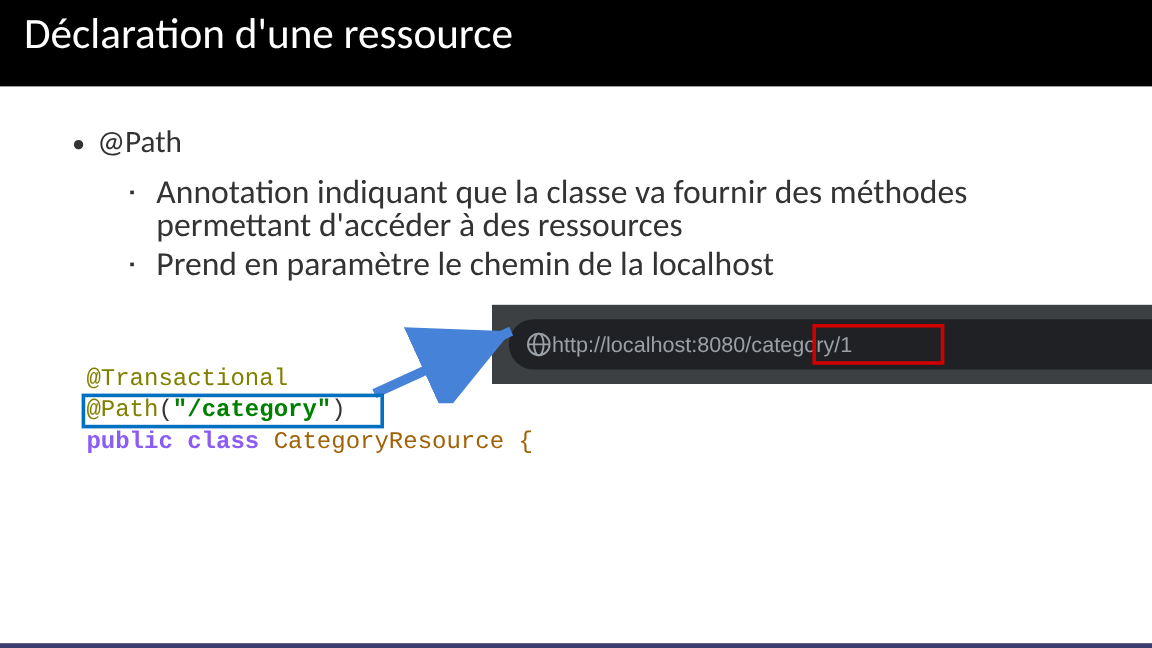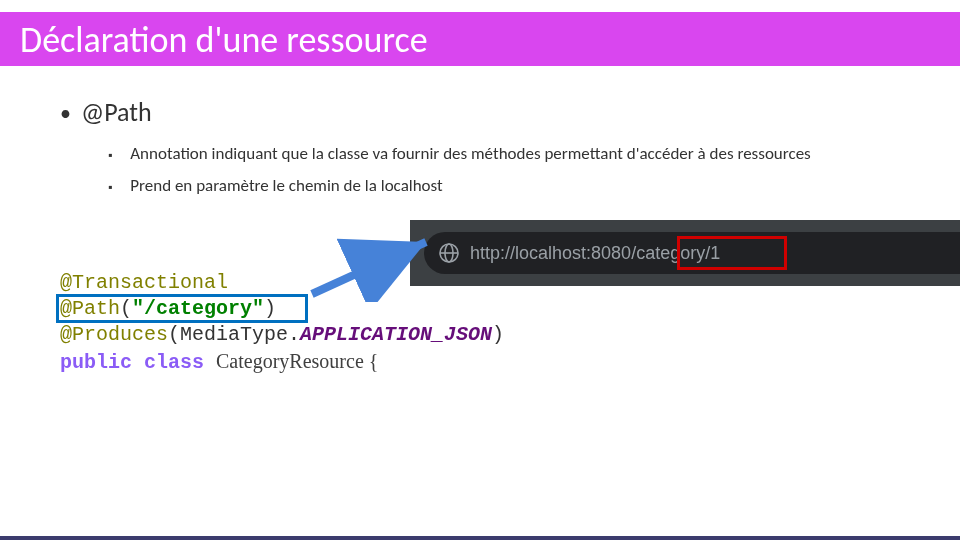--- a/index.html
+++ b/index.html
@@ -5,23 +5,22 @@
   * { box-sizing: border-box; margin: 0; padding: 0; }
   body {
     width: 960px;
     height: 540px;
     background: #ffffff;
     font-family: "Segoe UI", Calibri, Arial, sans-serif;
     position: relative;
     overflow: hidden;
   }
   .title-bar {
-    background: #d946ef;
-    padding: 6px 20px 4px 20px;
-    margin-top: 12px;
+    background: #000000;
+    padding: 6px 20px 22px 20px;
   }
   .title-text {
     color: #ffffff;
     font-size: 36px;
     font-weight: 300;
   }
   .content {
     padding: 30px 60px 0 60px;
   }
   .bullet-row {
@@ -48,21 +47,21 @@
     margin-bottom: 4px;
   }
   .sub-square {
     color: #333;
     font-size: 12px;
     margin-right: 18px;
     margin-top: 8px;
   }
   .sub-text {
     color: #333;
-    font-size: 17px;
+    font-size: 28px;
     line-height: 28px;
   }
   .diagram {
     position: relative;
     margin-top: 20px;
     height: 200px;
   }
 
   
   .url-bar {
@@ -82,52 +81,52 @@
     background: #202124;
     border-radius: 21px 0 0 21px;
     display: flex;
     align-items: center;
     padding-left: 14px;
   }
   .globe-icon svg { display: block; }
   .url-text {
     color: #9aa0a6;
     font-size: 18px;
-    margin-left: 10px;
+    margin-left: 0;
     font-family: Arial, sans-serif;
   }
   .url-highlight {
     border: 3px solid #d00000;
     position: absolute;
     left: 267px;
     top: 16px;
     width: 110px;
     height: 34px;
     pointer-events: none;
   }
   .url-tail {
     color: #9aa0a6;
     font-size: 18px;
     font-family: Arial, sans-serif;
   }
 
   .code-block {
     position: absolute;
-    left: 0;
+    left: 12px;
     top: 50px;
     font-family: "Consolas", "Courier New", monospace;
     font-size: 20px;
     line-height: 26px;
     color: #333;
   }
   .code-line { white-space: pre; }
   .anno { color: #808000; }
   .string { color: #008000; font-weight: bold; }
   .keyword { color: #8b5cf6; font-weight: bold; }
-  .type { color: #404040; font-family: Liberation Serif, serif; }
+  .type { color: #a16207; }
   .ital { font-style: italic; }
   .path-box {
     border: 3px solid #0070c0;
     position: absolute;
     left: -4px;
     top: 24px;
     width: 252px;
     height: 29px;
     pointer-events: none;
   }
@@ -197,21 +196,20 @@
             <path d="M0,0 L10,5 L0,10 Z" fill="#4682d8"></path>
           </marker>
         </defs>
         <line x1="8" y1="64" x2="122" y2="12" stroke="#4682d8" stroke-width="8" marker-end="url(#ah)"></line>
       </svg>
     </div>
 
     <div class="code-block">
       <div class="code-line"><span class="anno">@Transactional</span></div>
       <div class="code-line"><span class="anno">@Path</span><span>(</span><span class="string">"/category"</span><span>)</span></div>
-      <div class="code-line"><span class="anno">@Produces</span><span>(MediaType.</span><span class="ital" style="color:#660e7a;font-weight:bold">APPLICATION_JSON</span><span>)</span></div>
       <div class="code-line"><span class="keyword">public class </span><span class="type">CategoryResource {</span></div>
       <div class="code-line"></div>
       <div class="path-box"></div>
     </div>
 
   </div>
 </div>
 
 <div class="footer-line"></div>
 

